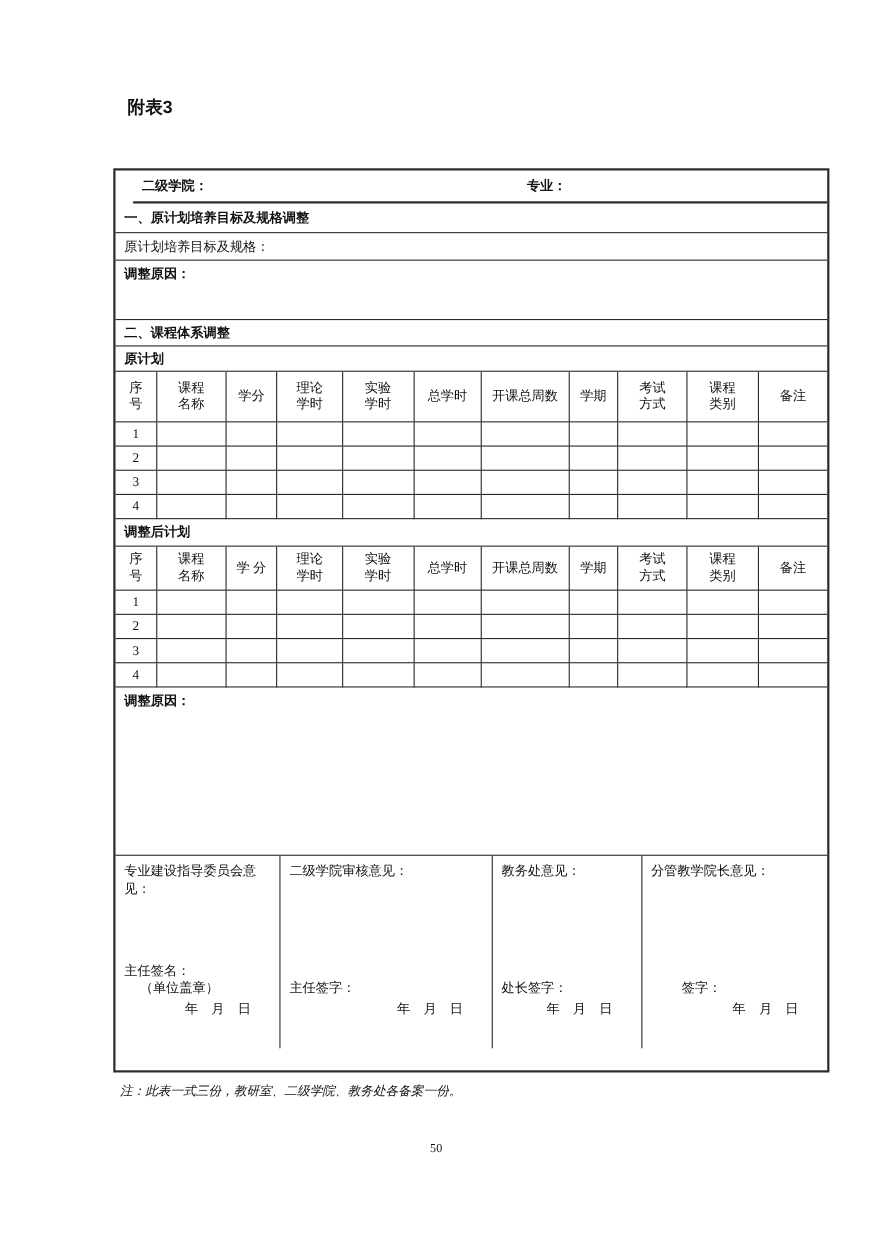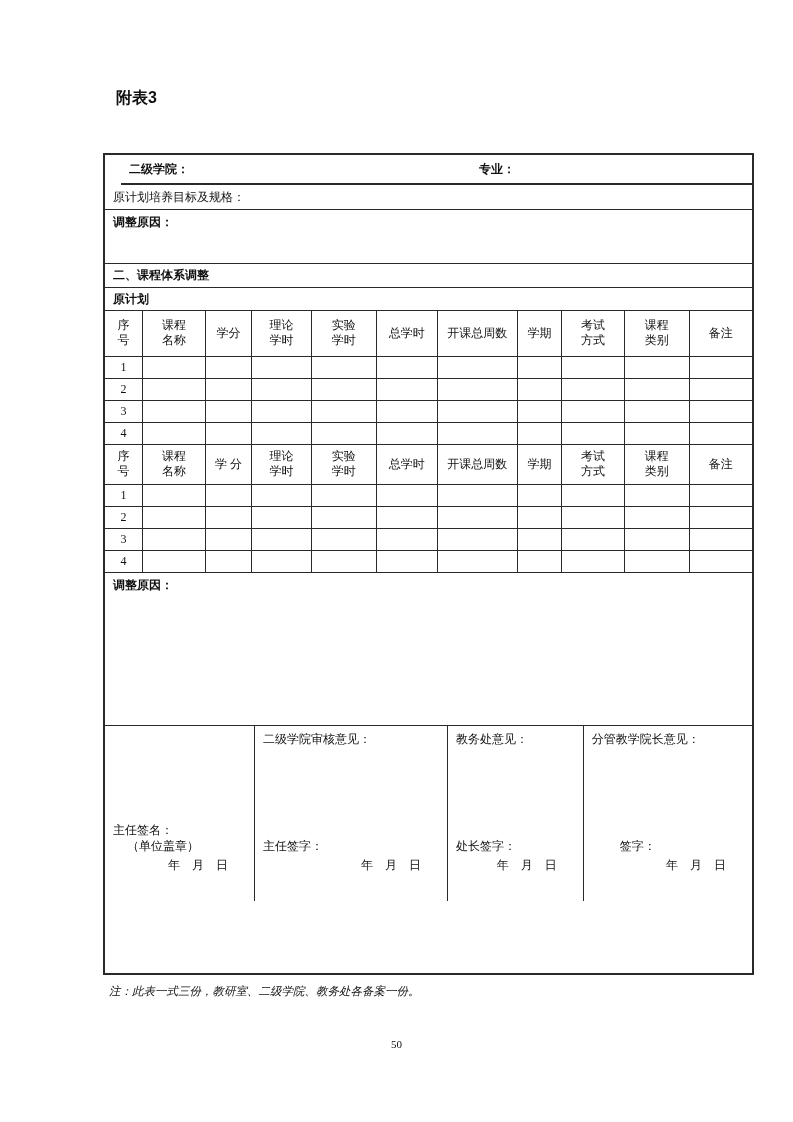--- a/index.html
+++ b/index.html
@@ -93,20 +93,23 @@
 
   <div class="appendix-tag">附表3</div>
 
   <div class="form">
 
     <div class="frow r-head thick">
       <span class="bold-sans">二级学院：</span>
       <span class="bold-sans major-label">专业：</span>
     </div>
 
+    <div class="frow r-section">
+      <span class="bold-sans">一、原计划培养目标及规格调整</span>
+    </div>
 
     <div class="frow r-plain">
       <span>原计划培养目标及规格：</span>
     </div>
 
 
     <div class="frow r-reason1 top-align">
       <span class="bold-sans">调整原因：</span>
     </div>
 
@@ -200,20 +203,23 @@
             <td></td>
             <td></td>
             <td></td>
             <td></td>
             <td></td>
             <td></td>
       </tr>
     </tbody>
       </table>
 
+    <div class="frow r-label2">
+      <span class="bold-sans">调整后计划</span>
+    </div>
 
     <table class="grid">
       <colgroup>
         <col style="width:5.8%">
           <col style="width:9.7%">
           <col style="width:7.2%">
         <col style="width:9.2%">
           <col style="width:10.0%">
           <col style="width:9.5%">
         <col style="width:12.3%">
@@ -297,20 +303,21 @@
     </tbody>
       </table>
 
     <div class="frow r-reason2 top-align">
       <span class="bold-sans">调整原因：</span>
     </div>
 
     <div class="signatures">
 
       <div class="sig-col sig-col-1">
+        <div class="sig-title">专业建设指导委员会意见：</div>
         <div class="sig-spacer"></div>
         <div class="sig-block">
           <div class="sig-line">主任签名：</div>
           <div class="seal-line">（单位盖章）</div>
           <div class="date-line">年　月　日</div>
         </div>
       </div>
 
       <div class="sig-col sig-col-2">
         <div class="sig-title">二级学院审核意见：</div>

